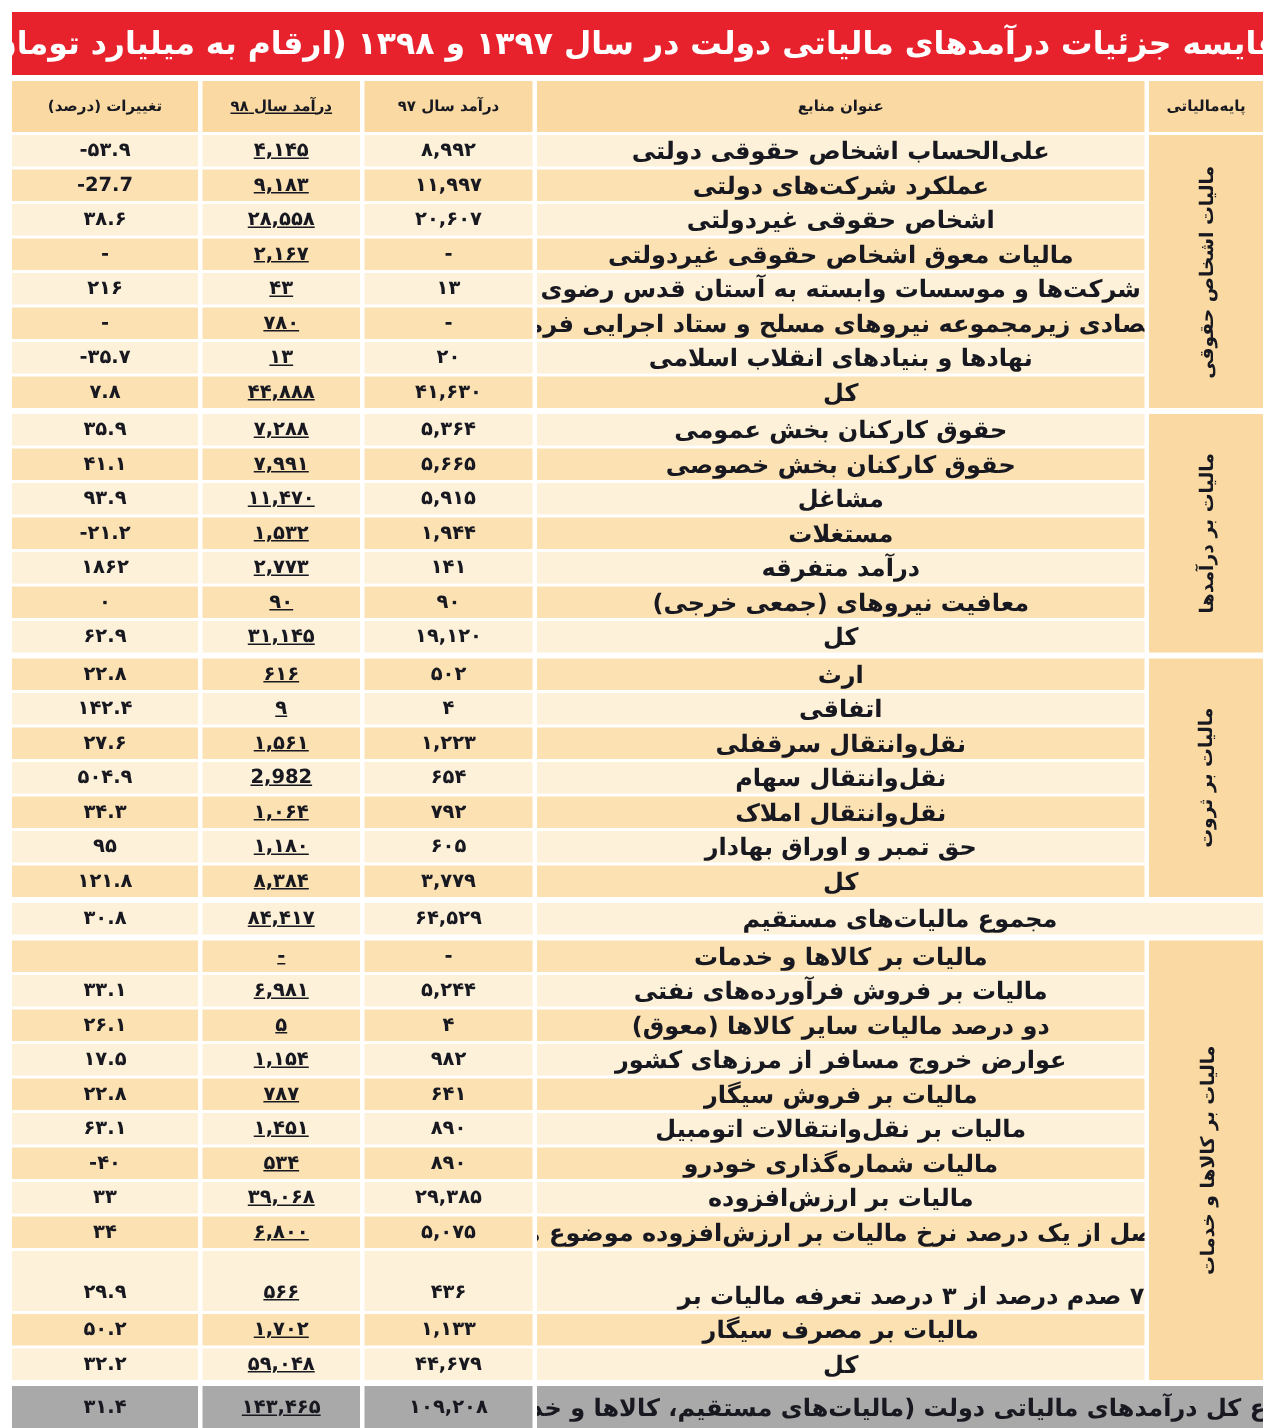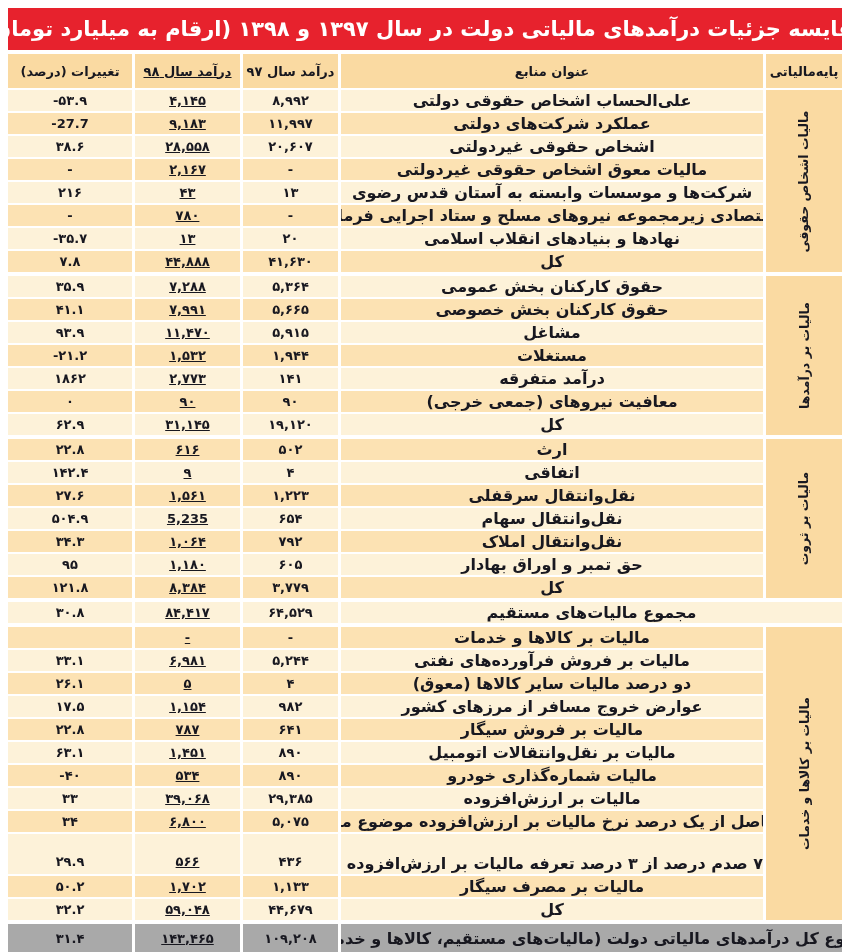--- a/index.html
+++ b/index.html
@@ -30,24 +30,24 @@
     white-space:nowrap;
   }
   .header-row{
     display:flex;gap:3px;height:34px;margin-bottom:2px;
   }
   .cell{
     display:flex;align-items:center;justify-content:center;
     font-weight:bold;font-size:13px;
     overflow:hidden;white-space:nowrap;
   }
-  .hcell{background:var(--head-peach);font-size:13px;}
+  .hcell{background:var(--head-peach);font-size:10px;}
   .c-base{width:76px;flex:none;}
   .c-src{flex:1;min-width:0;}
-  .c-97{width:95px;flex:none;}
+  .c-97{width:112px;flex:none;}
   .c-98{width:105px;flex:none;text-decoration:underline;}
   .c-chg{width:124px;flex:none;}
   .num{direction:ltr;unicode-bidi:embed;}
   .src{font-size:16px;}
 
   .group{display:flex;gap:3px;margin-bottom:4px;}
   .group-label{
     width:76px;flex:none;
     background:var(--head-peach);
     display:flex;align-items:center;justify-content:center;
@@ -210,21 +210,21 @@
         </div>
         <div class="row peach">
           <div class="cell src c-src">نقل‌وانتقال سرقفلی</div>
           <div class="cell num c-97">۱,۲۲۳</div>
           <div class="cell num c-98">۱,۵۶۱</div>
           <div class="cell num c-chg">۲۷.۶</div>
         </div>
         <div class="row cream">
           <div class="cell src c-src">نقل‌وانتقال سهام</div>
           <div class="cell num c-97">۶۵۴</div>
-          <div class="cell num c-98">5,235</div>
+          <div class="cell num c-98">2,982</div>
           <div class="cell num c-chg">۵۰۴.۹</div>
         </div>
         <div class="row peach">
           <div class="cell src c-src">نقل‌وانتقال املاک</div>
           <div class="cell num c-97">۷۹۲</div>
           <div class="cell num c-98">۱,۰۶۴</div>
           <div class="cell num c-chg">۳۴.۳</div>
         </div>
         <div class="row cream">
           <div class="cell src c-src">حق تمبر و اوراق بهادار</div>

